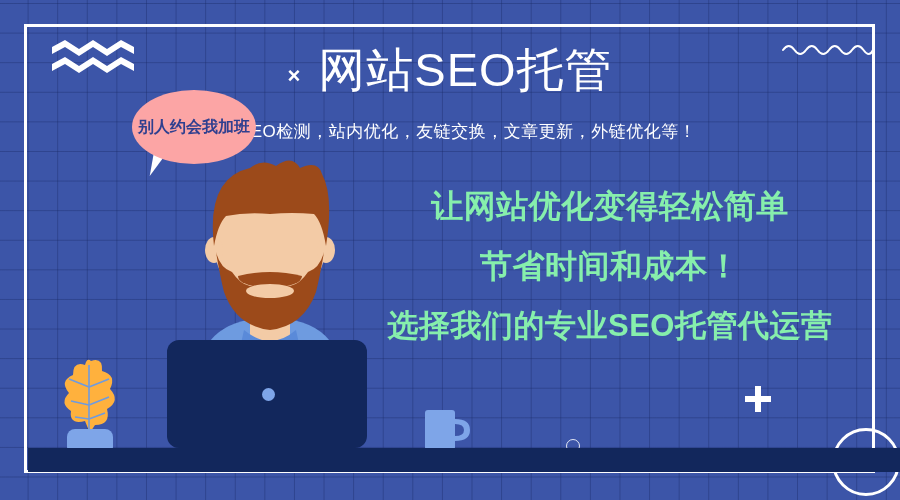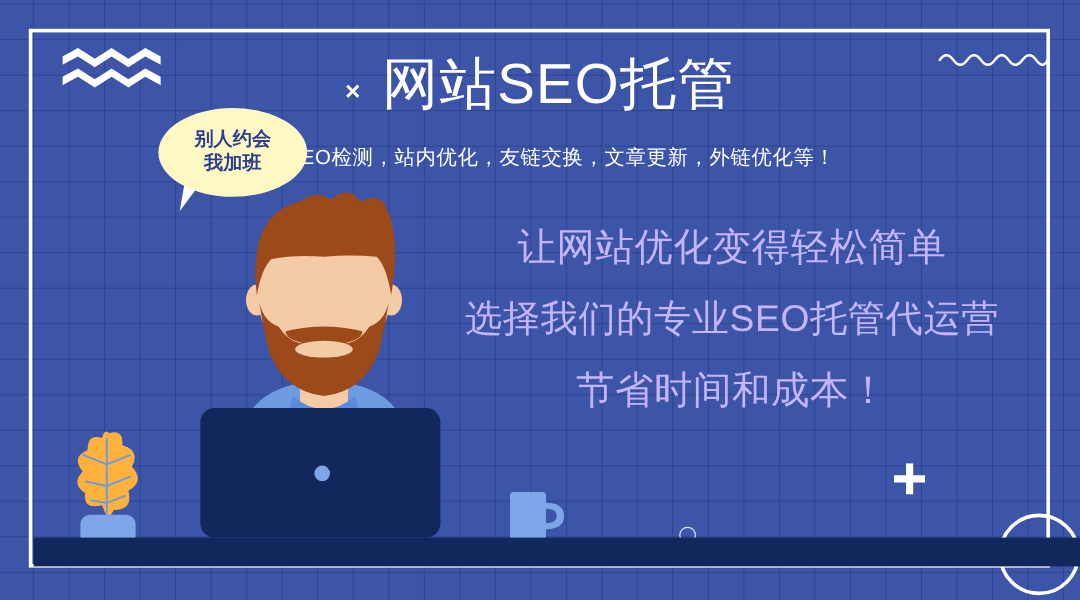--- a/index.html
+++ b/index.html
@@ -90,42 +90,41 @@
   }
   #headline {
     position: absolute;
     left: 330px;
     top: 190px;
     width: 560px;
     text-align: center;
     z-index: 6;
   }
   #headline .hl {
-    color: #c4b5fd;
+    color: #86efac;
     font-size: 32px;
-    font-weight: 400;
+    font-weight: 700;
     letter-spacing: 0.5px;
     line-height: 1.0;
     white-space: nowrap;
     margin-bottom: 28px;
   }
   #headline .hl:last-child { margin-bottom: 0; }
   #headline .hl.wide { font-size: 31px; }
   
   #bubble {
     position: absolute;
     left: 132px;
     top: 90px;
     width: 124px;
     height: 74px;
-    background: #fef9c3;
+    background: #fca5a5;
     border-radius: 50% / 50%;
     z-index: 8;
     display: flex;
-    flex-direction: column;
     align-items: center;
     justify-content: center;
   }
   #bubble .bl {
     color: #2f3f8f;
     font-size: 16px;
     font-weight: 600;
     line-height: 1.28;
     white-space: nowrap;
   }
@@ -255,17 +254,17 @@
 
   <div id="title-row">
     <span id="title-x">×</span>
     <span id="title-text">网站SEO托管</span>
   </div>
 
   <div id="subtitle">含：SEO检测，站内优化，友链交换，文章更新，外链优化等！</div>
 
   <div id="headline">
     <div class="hl">让网站优化变得轻松简单</div>
+    <div class="hl">节省时间和成本！</div>
     <div class="hl wide">选择我们的专业SEO托管代运营</div>
-    <div class="hl">节省时间和成本！</div>
   </div>
 
 </div>
 
 </body></html>

